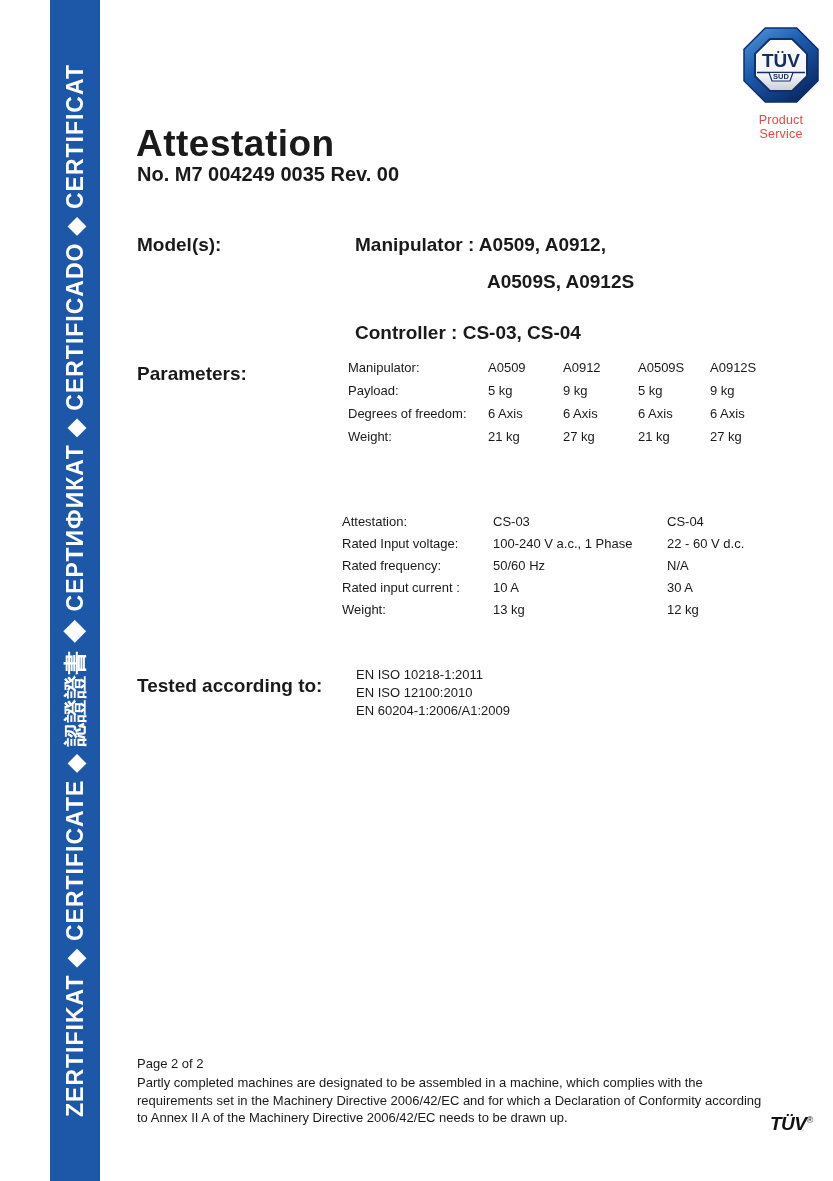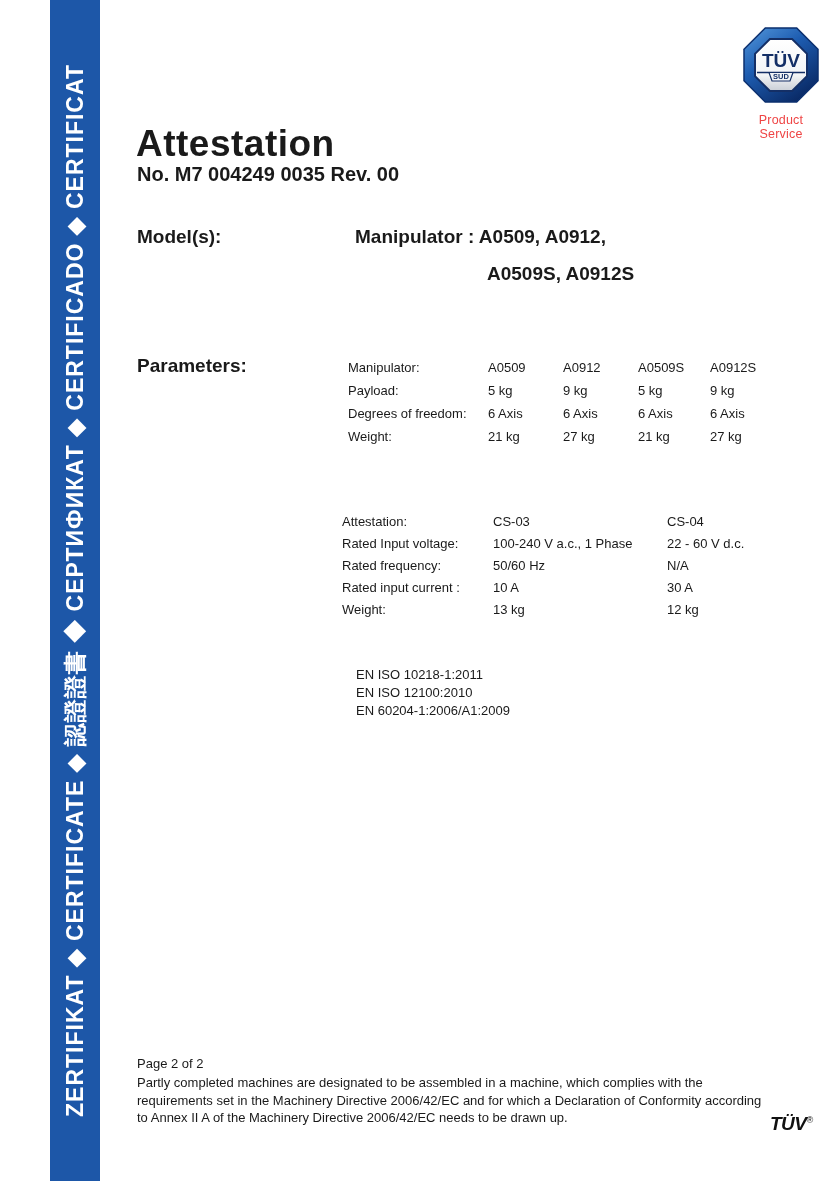--- a/index.html
+++ b/index.html
@@ -42,21 +42,21 @@
     margin-top: 6px;
     font-size: 12.5px;
     color: #ef4444;
     letter-spacing: 0.2px;
   }
 
   
   .abs { position: absolute; }
   .title { font-size: 37px; font-weight: bold; letter-spacing: 0.5px; }
   .subtitle { font-size: 20px; font-weight: bold; }
-  .h-bold { font-size: 19px; font-weight: bold; }
+  .h-bold { font-size: 19px; font-weight: bold; margin-top: 8px; }
   .small { font-size: 13px; }
 
   
   .ptable1 {
     display: grid;
     grid-template-columns: 140px 75px 75px 72px 80px;
     row-gap: 0;
     font-size: 13px;
   }
   .ptable1 > div { height: 23px; line-height: 23px; margin-left: 6px; }
@@ -111,20 +111,21 @@
     </svg>
     <div class="logo-caption">Product Service</div>
   </div>
 
   <div class="abs title" style="left:136px; top:123px;">Attestation</div>
   <div class="abs subtitle" style="left:137px; top:163px;">No. M7 004249 0035 Rev. 00</div>
 
   <div class="abs h-bold" style="left:137px; top:226px;">Model(s):</div>
   <div class="abs h-bold" style="left:355px; top:226px;">Manipulator : A0509, A0912,</div>
   <div class="abs h-bold" style="left:487px; top:263px;">A0509S, A0912S</div>
+  <div class="abs h-bold" style="left:355px; top:314px;">Controller : CS-03, CS-04</div>
 
   <div class="abs h-bold" style="left:137px; top:355px;">Parameters:</div>
 
   <div class="abs ptable1" style="left:342px; top:356px;">
     <div>Manipulator:</div>
     <div>A0509</div>
     <div>A0912</div>
     <div>A0509S</div>
     <div>A0912S</div>
 
@@ -162,20 +163,21 @@
 
     <div>Rated input current :</div>
     <div>10 A</div>
     <div>30 A</div>
 
     <div>Weight:</div>
     <div>13 kg</div>
     <div>12 kg</div>
   </div>
 
+  <div class="abs h-bold" style="left:137px; top:667px;">Tested according to:</div>
   <div class="abs standards" style="left:356px; top:666px;">
     <div>EN ISO 10218-1:2011</div>
     <div>EN ISO 12100:2010</div>
     <div>EN 60204-1:2006/A1:2009</div>
   </div>
 
   <div class="abs small" style="left:137px; top:1056px;">Page 2 of 2</div>
   <div class="abs footnote" style="left:137px; top:1074px; width:630px;">Partly completed machines are designated to be assembled in a machine, which complies with the requirements set in the Machinery Directive 2006/42/EC and for which a Declaration of Conformity according to Annex II A of the Machinery Directive 2006/42/EC needs to be drawn up.</div>
 
   <div class="abs tuv-mark" style="left:770px; top:1113px;font-style:italic;">

